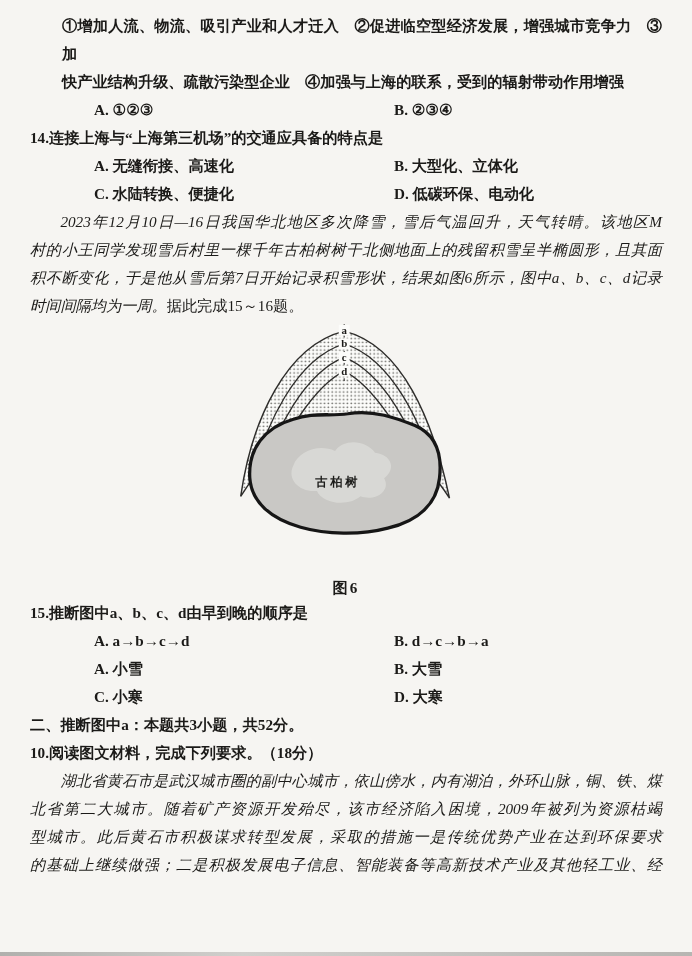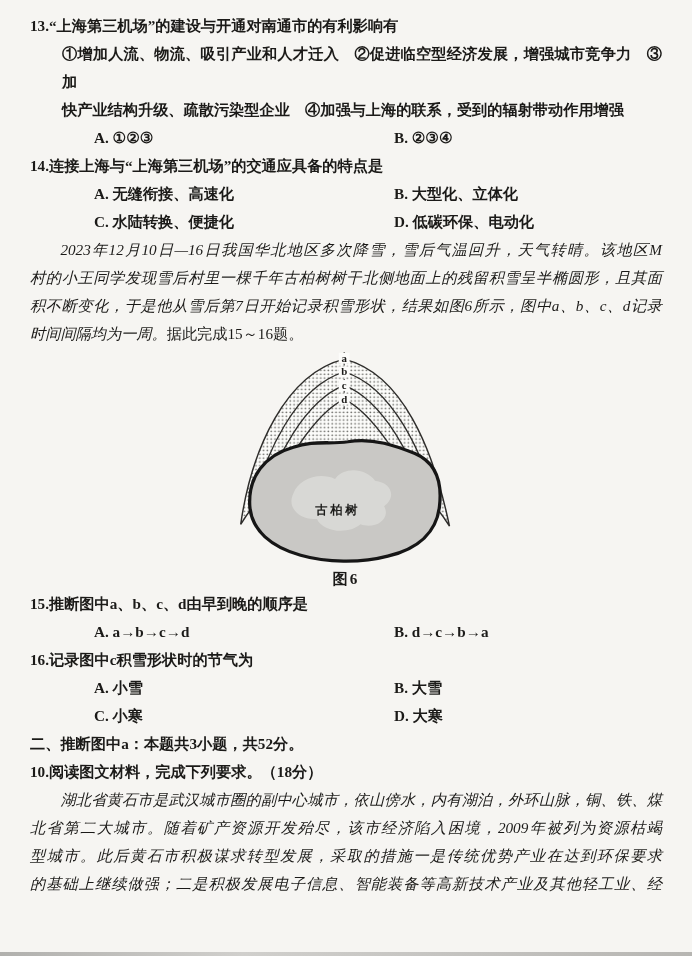--- a/index.html
+++ b/index.html
@@ -19,35 +19,34 @@
   .indent{padding-left:32px;}
   .jline{text-align:justify;text-align-last:justify;text-justify:inter-ideograph;}
   .opt-row{display:flex;padding-left:32px;white-space:nowrap;}
   .opt-first{width:300px;flex:none;margin-left:32px;}
   .material{font-style:italic;font-weight:500;}
   .material .first{text-indent:2em;}
   .tail-bold{font-style:normal;font-weight:400;}
   .sec-header{font-weight:800;white-space:nowrap;}
   .fig-wrap{margin:2px 0 0 0;text-align:center;}
   .fig-wrap svg{display:inline-block;vertical-align:top;}
-  .fig-caption{line-height:22px;font-weight:700;font-style:normal;letter-spacing:2px;}
+  .fig-caption{line-height:22px;font-weight:700;font-style:normal;letter-spacing:2px;margin-top:37px;}
   .bottom-edge{
     position:absolute;left:0;right:0;bottom:0;height:4px;
     background:linear-gradient(to right,#6b6b68,#aaa9a6 35%,#8f8e8b 70%,#777672);
     opacity:.5;
   }
   svg text{font-family:"Liberation Serif","DejaVu Serif",serif;}
 </style>
 </head>
 <body>
 
 <div class="page">
 
   <section>
-    <div class="qline">13.“上海第三机场”的建设与开通对南通市的有利影响有</div>
     <div class="indent jline">①增加人流、物流、吸引产业和人才迁入　②促进临空型经济发展，增强城市竞争力　③加</div>
     <div class="indent">快产业结构升级、疏散污染型企业　④加强与上海的联系，受到的辐射带动作用增强</div>
     <div class="opt-row">
       <span class="opt-first">A. ①②③</span>
       <span>B. ②③④</span>
     </div>
   </section>
 
   <section>
     <div class="qline">14.连接上海与“上海第三机场”的交通应具备的特点是</div>
@@ -104,21 +103,20 @@
     <div class="qline">15.推断图中a、b、c、d由早到晚的顺序是</div>
     <div class="opt-row">
       <span class="opt-first">A. a→b→c→d</span>
       <span>B. d→c→b→a</span>
     </div>
     <div class="opt-row">
     </div>
   </section>
 
   <section>
-    <div class="qline">16.记录图中c积雪形状时的节气为</div>
     <div class="opt-row">
       <span class="opt-first">A. 小雪</span>
       <span>B. 大雪</span>
     </div>
     <div class="opt-row">
       <span class="opt-first">C. 小寒</span>
       <span>D. 大寒</span>
     </div>
   </section>
 

